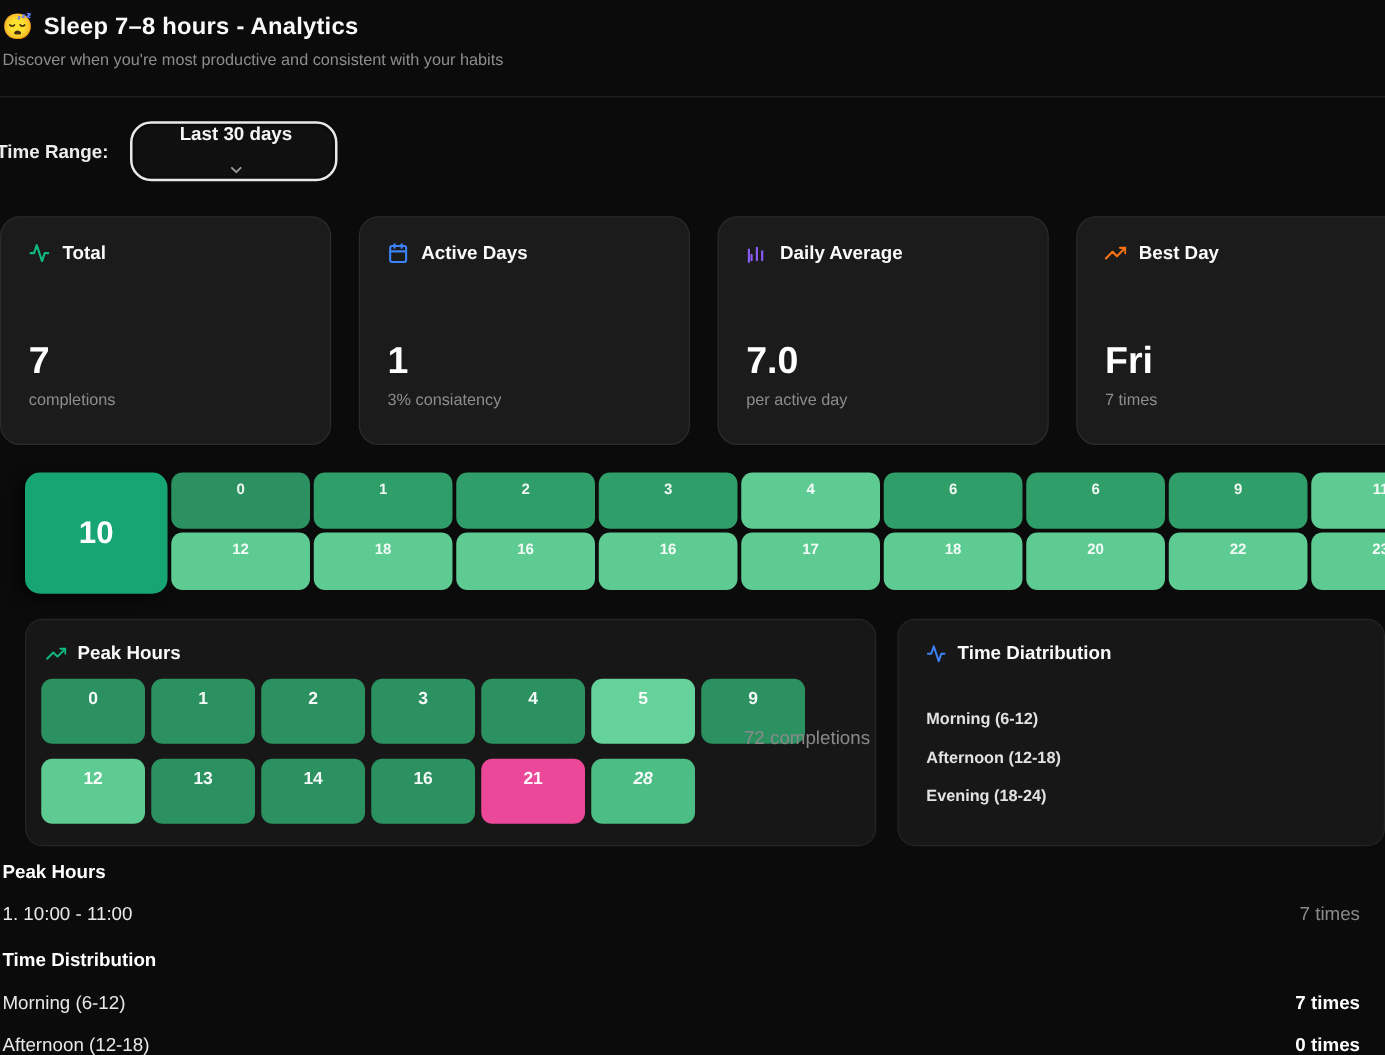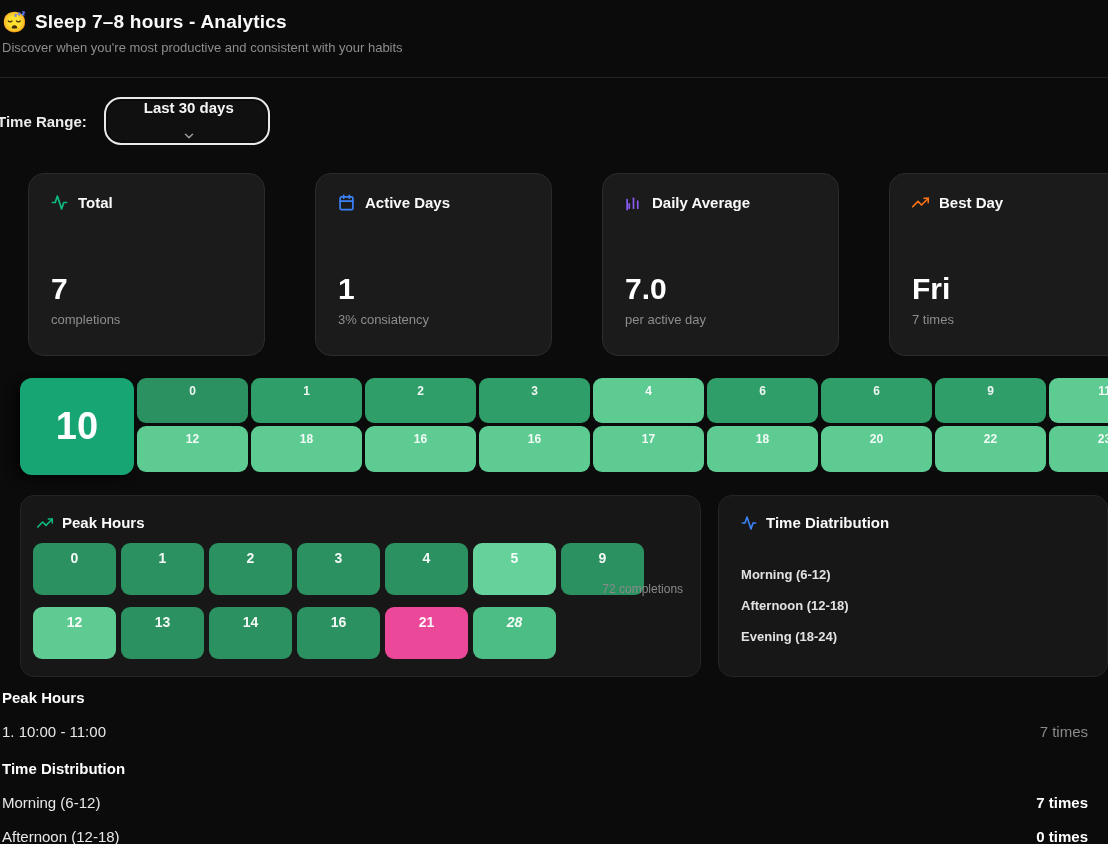--- a/index.html
+++ b/index.html
@@ -29,33 +29,33 @@
     box-shadow:0 0 0 2px #0b0b0b inset;
     flex-direction:column;
   }
   .dropdown span.val { font-size:15px; font-weight:600; color:#f5f5f5; }
   .chev { display:flex; align-items:center; color:#9a9a9a; }
 
   
   .stats-grid { margin-top:28px; display:grid; grid-template-columns:repeat(4,265px); gap:22px; width:max-content; }
   .stat-card {
     height:183px; background:#1b1b1b; border:1px solid #2b2b2b; border-radius:16px;
-    padding:20px 22px; position:relative;margin-left:28px;
+    padding:20px 22px; position:relative;
   }
   .stat-head { display:flex; align-items:center; gap:10px; }
   .stat-head .icon { display:flex; align-items:center; }
   .stat-title { font-size:15px; font-weight:700; color:#fafafa; }
   .stat-value { position:absolute; left:22px; top:98px; font-size:30px; font-weight:700; color:#fff; }
   .stat-sub { position:absolute; left:22px; top:138px; font-size:13px; color:#8d8d8d; }
 
   
   .hour-strip { margin-top:22px; padding-left:20px; display:flex; height:97px; }
   .big-tile {
     width:114px; border-radius:12px; display:flex; align-items:center; justify-content:center;
-    font-size:38px; font-weight:700; color:#fff; flex:none;
+    font-size:25px; font-weight:700; color:#fff; flex:none;
     box-shadow:-6px 4px 10px rgba(0,0,0,.55);
   }
   .strip-grid {
     margin-left:3px; display:grid; grid-template-columns:repeat(9,111px);
     grid-template-rows:45px 46px; gap:3px; width:max-content;
   }
   .hour-tile {
     border-radius:9px; font-size:12px; font-weight:700; color:rgba(255,255,255,.92);
     text-align:center; padding-top:6px; cursor:pointer;
   }
@@ -64,21 +64,21 @@
   .cards-row { margin-top:20px; padding-left:20px; display:flex; gap:17px; }
   .panel { background:#171717; border:1px solid #242424; border-radius:14px; height:182px; position:relative; }
   .panel-head { display:flex; align-items:center; gap:9px; font-size:15px; font-weight:700; color:#fafafa; }
   .panel-head .icon { display:flex; align-items:center; }
   .peak-panel { width:700px; padding:18px 16px 0 16px; }
   .peak-grid { margin-top:12px; display:grid; grid-template-columns:repeat(7,83px); grid-template-rows:52px 52px; gap:12px 5px; width:max-content; margin-left:-4px; }
   .peak-tile {
     border-radius:9px; font-size:14px; font-weight:700; color:rgba(255,255,255,.95);
     text-align:center; padding-top:7px;
   }
-  .completions-note { position:absolute; right:17px; top:86px; font-size:12px; color:#8a8a8a; }
+  .completions-note { position:absolute; right:4px; top:86px; font-size:15px; color:#8a8a8a; }
   .time-panel { width:400px; padding:18px 22px 0 22px; }
   .dist-list { margin-top:36px; }
   .dist-item { font-size:13px; font-weight:700; color:#e2e2e2; margin-bottom:16px; }
 
   
   .details { margin-top:12px; padding:0 20px 0 2px; }
   .details h3 { font-size:15px; font-weight:700; color:#fff; margin-top:20px; }
   .details h3:first-child { margin-top:0; }
   .detail-row { display:flex; justify-content:space-between; align-items:baseline; margin-top:17px; font-size:15px; color:#e8e8e8; }
   .detail-row .muted { color:#8a8a8a; }

